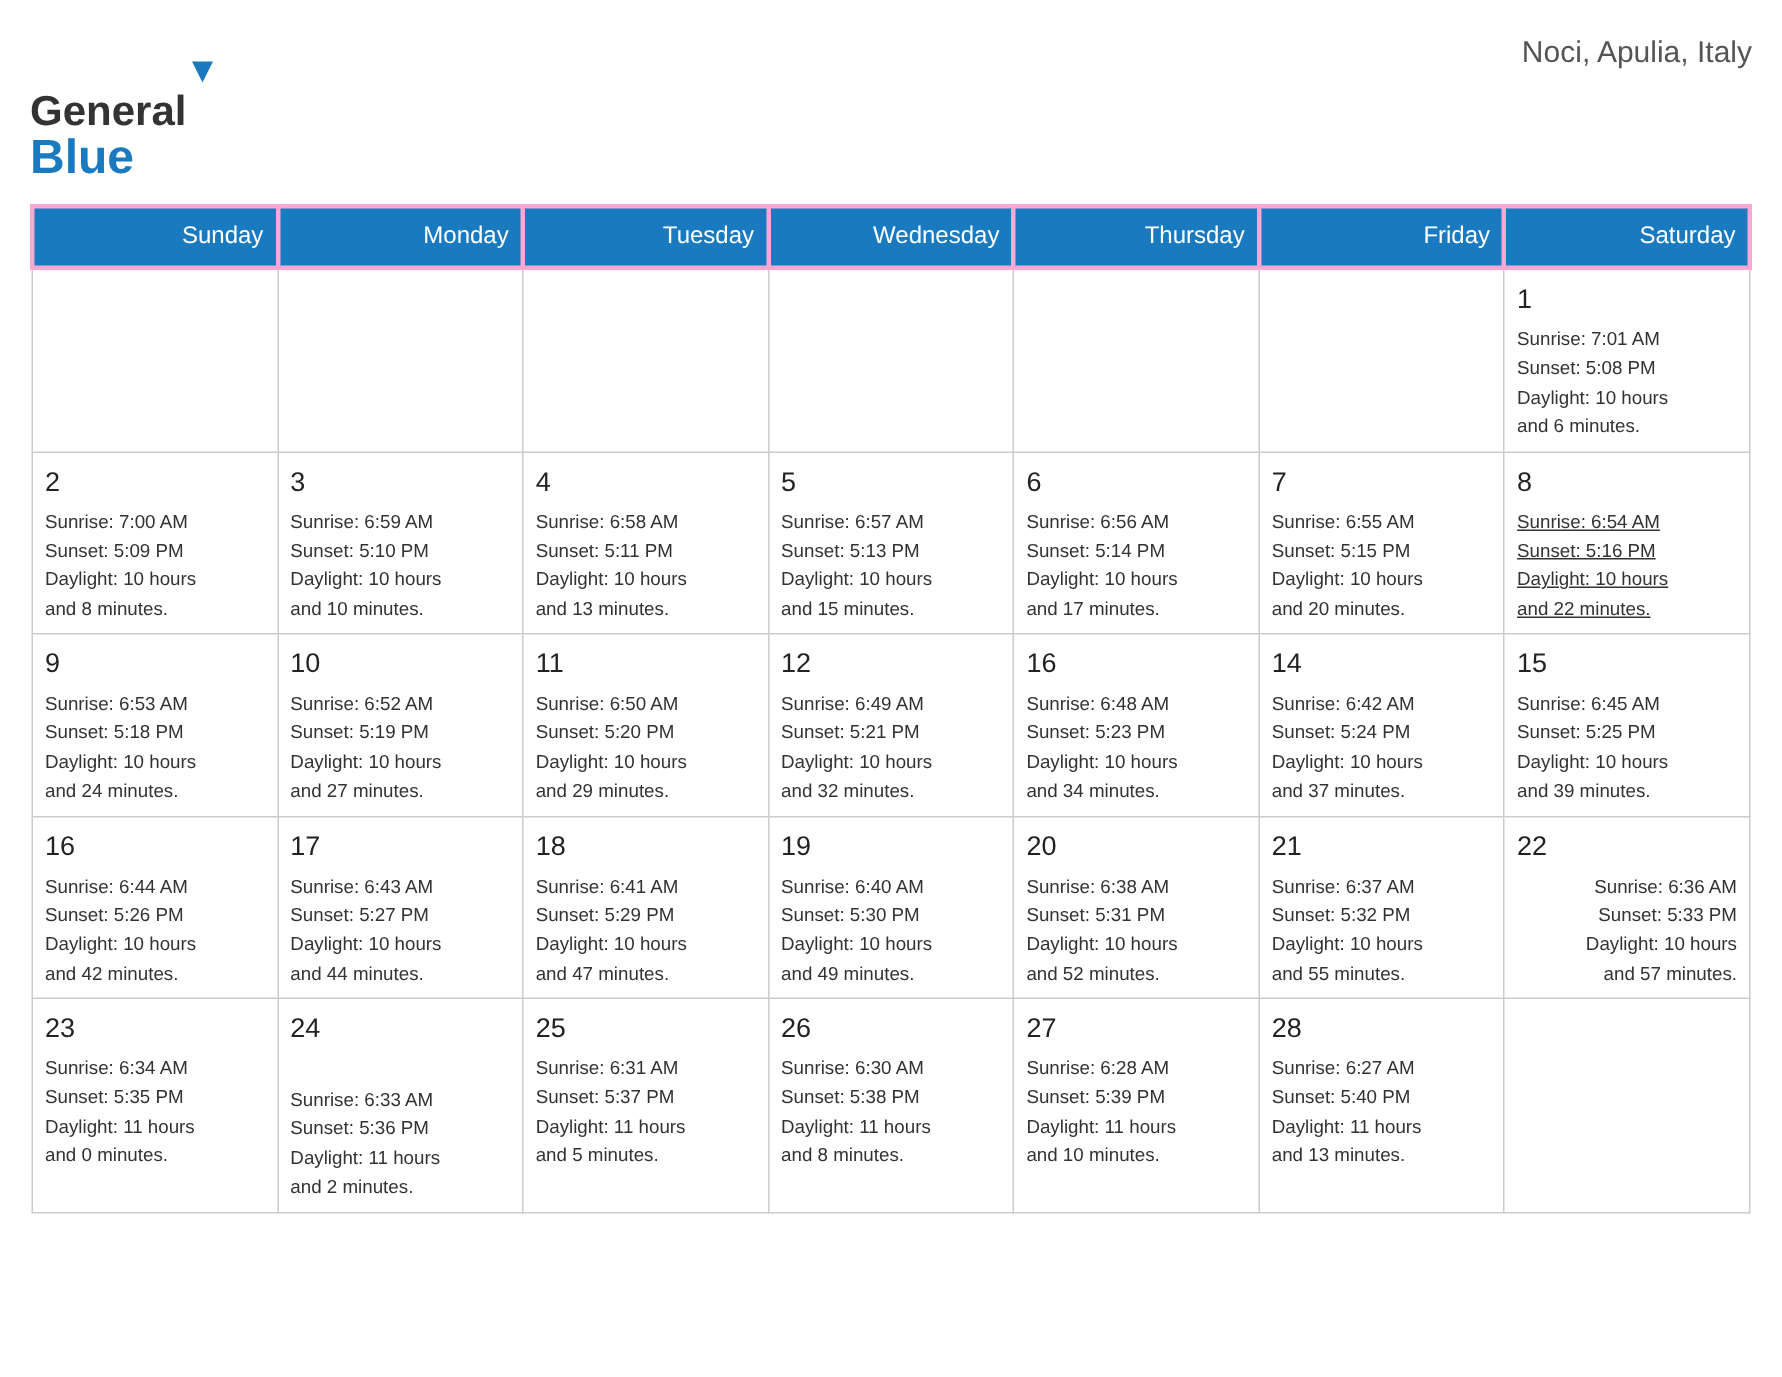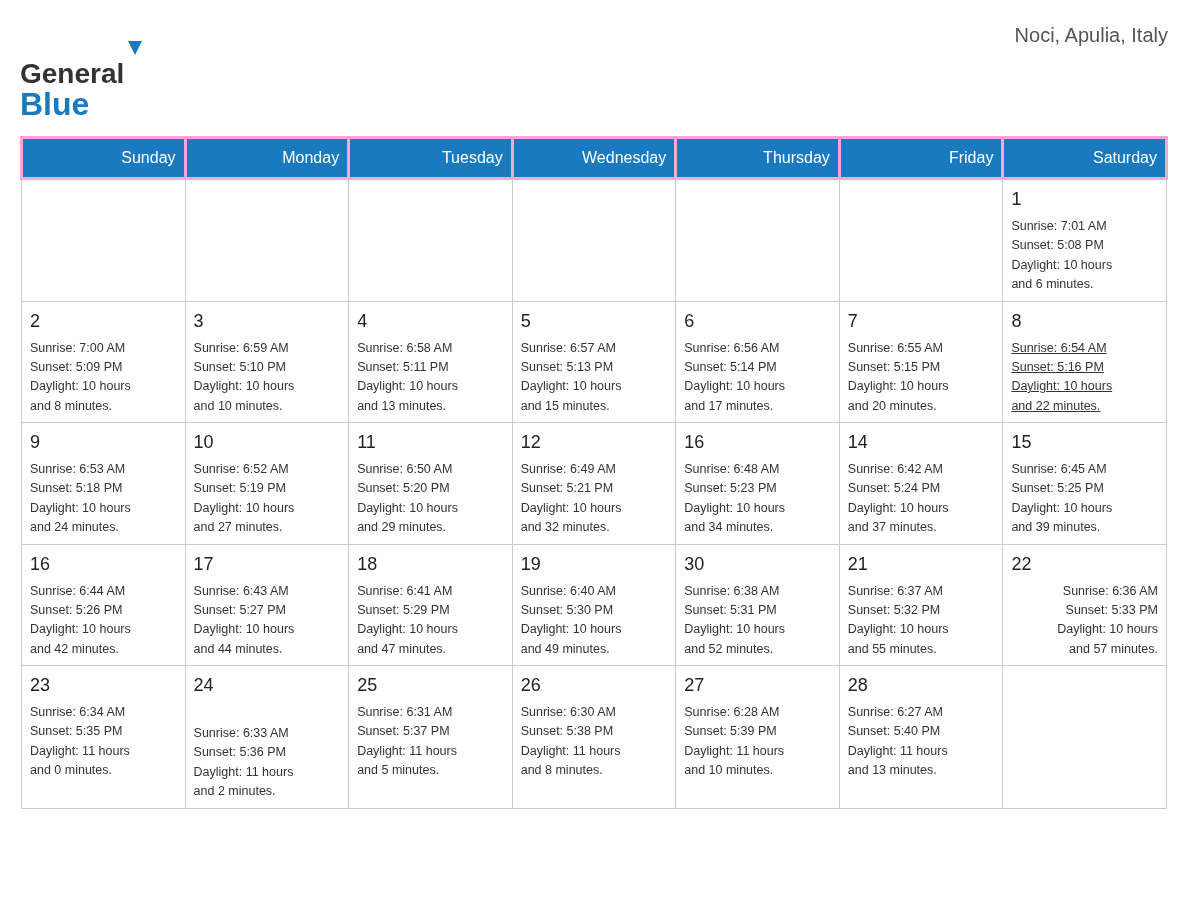--- a/index.html
+++ b/index.html
@@ -265,21 +265,21 @@
 and 47 minutes.</div>
         </td>
         <td>
           <span class="day-number">19</span>
           <div class="day-info" style="white-space: pre-line;">Sunrise: 6:40 AM
 Sunset: 5:30 PM
 Daylight: 10 hours
 and 49 minutes.</div>
         </td>
         <td>
-          <span class="day-number">30</span>
+          <span class="day-number">20</span>
           <div class="day-info" style="white-space: pre-line;">Sunrise: 6:38 AM
 Sunset: 5:31 PM
 Daylight: 10 hours
 and 52 minutes.</div>
         </td>
         <td>
           <span class="day-number">21</span>
           <div class="day-info" style="white-space: pre-line;">Sunrise: 6:37 AM
 Sunset: 5:32 PM
 Daylight: 10 hours

